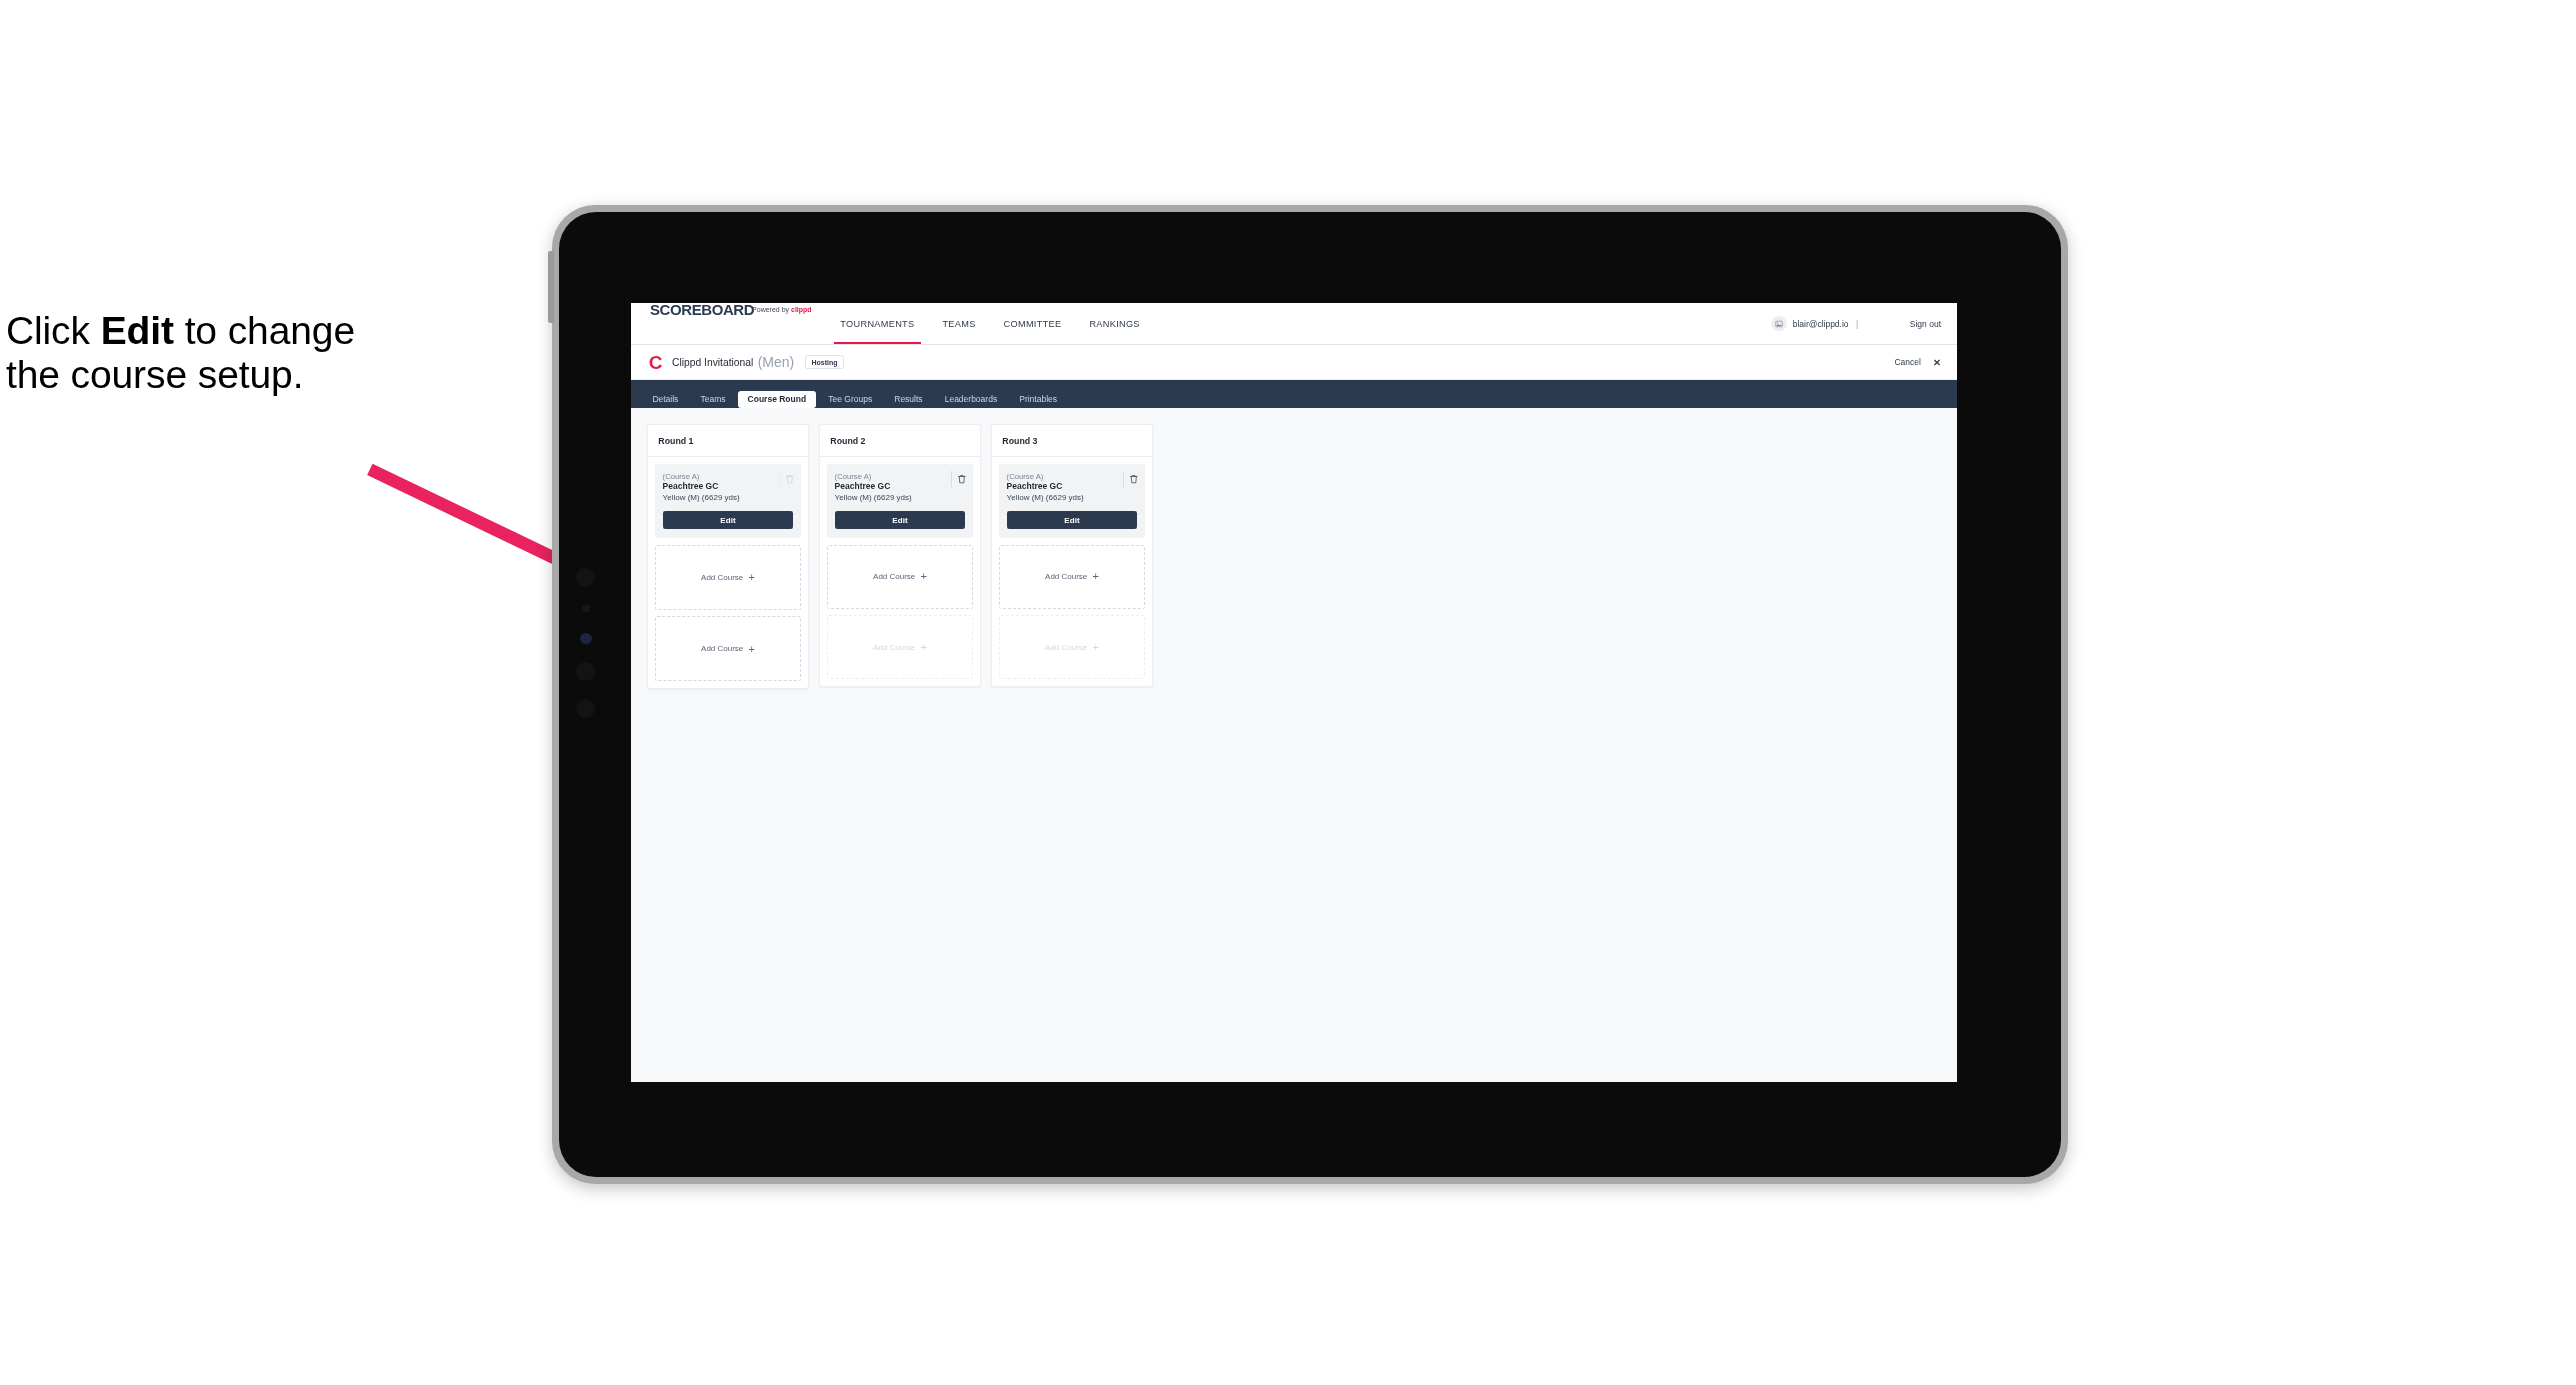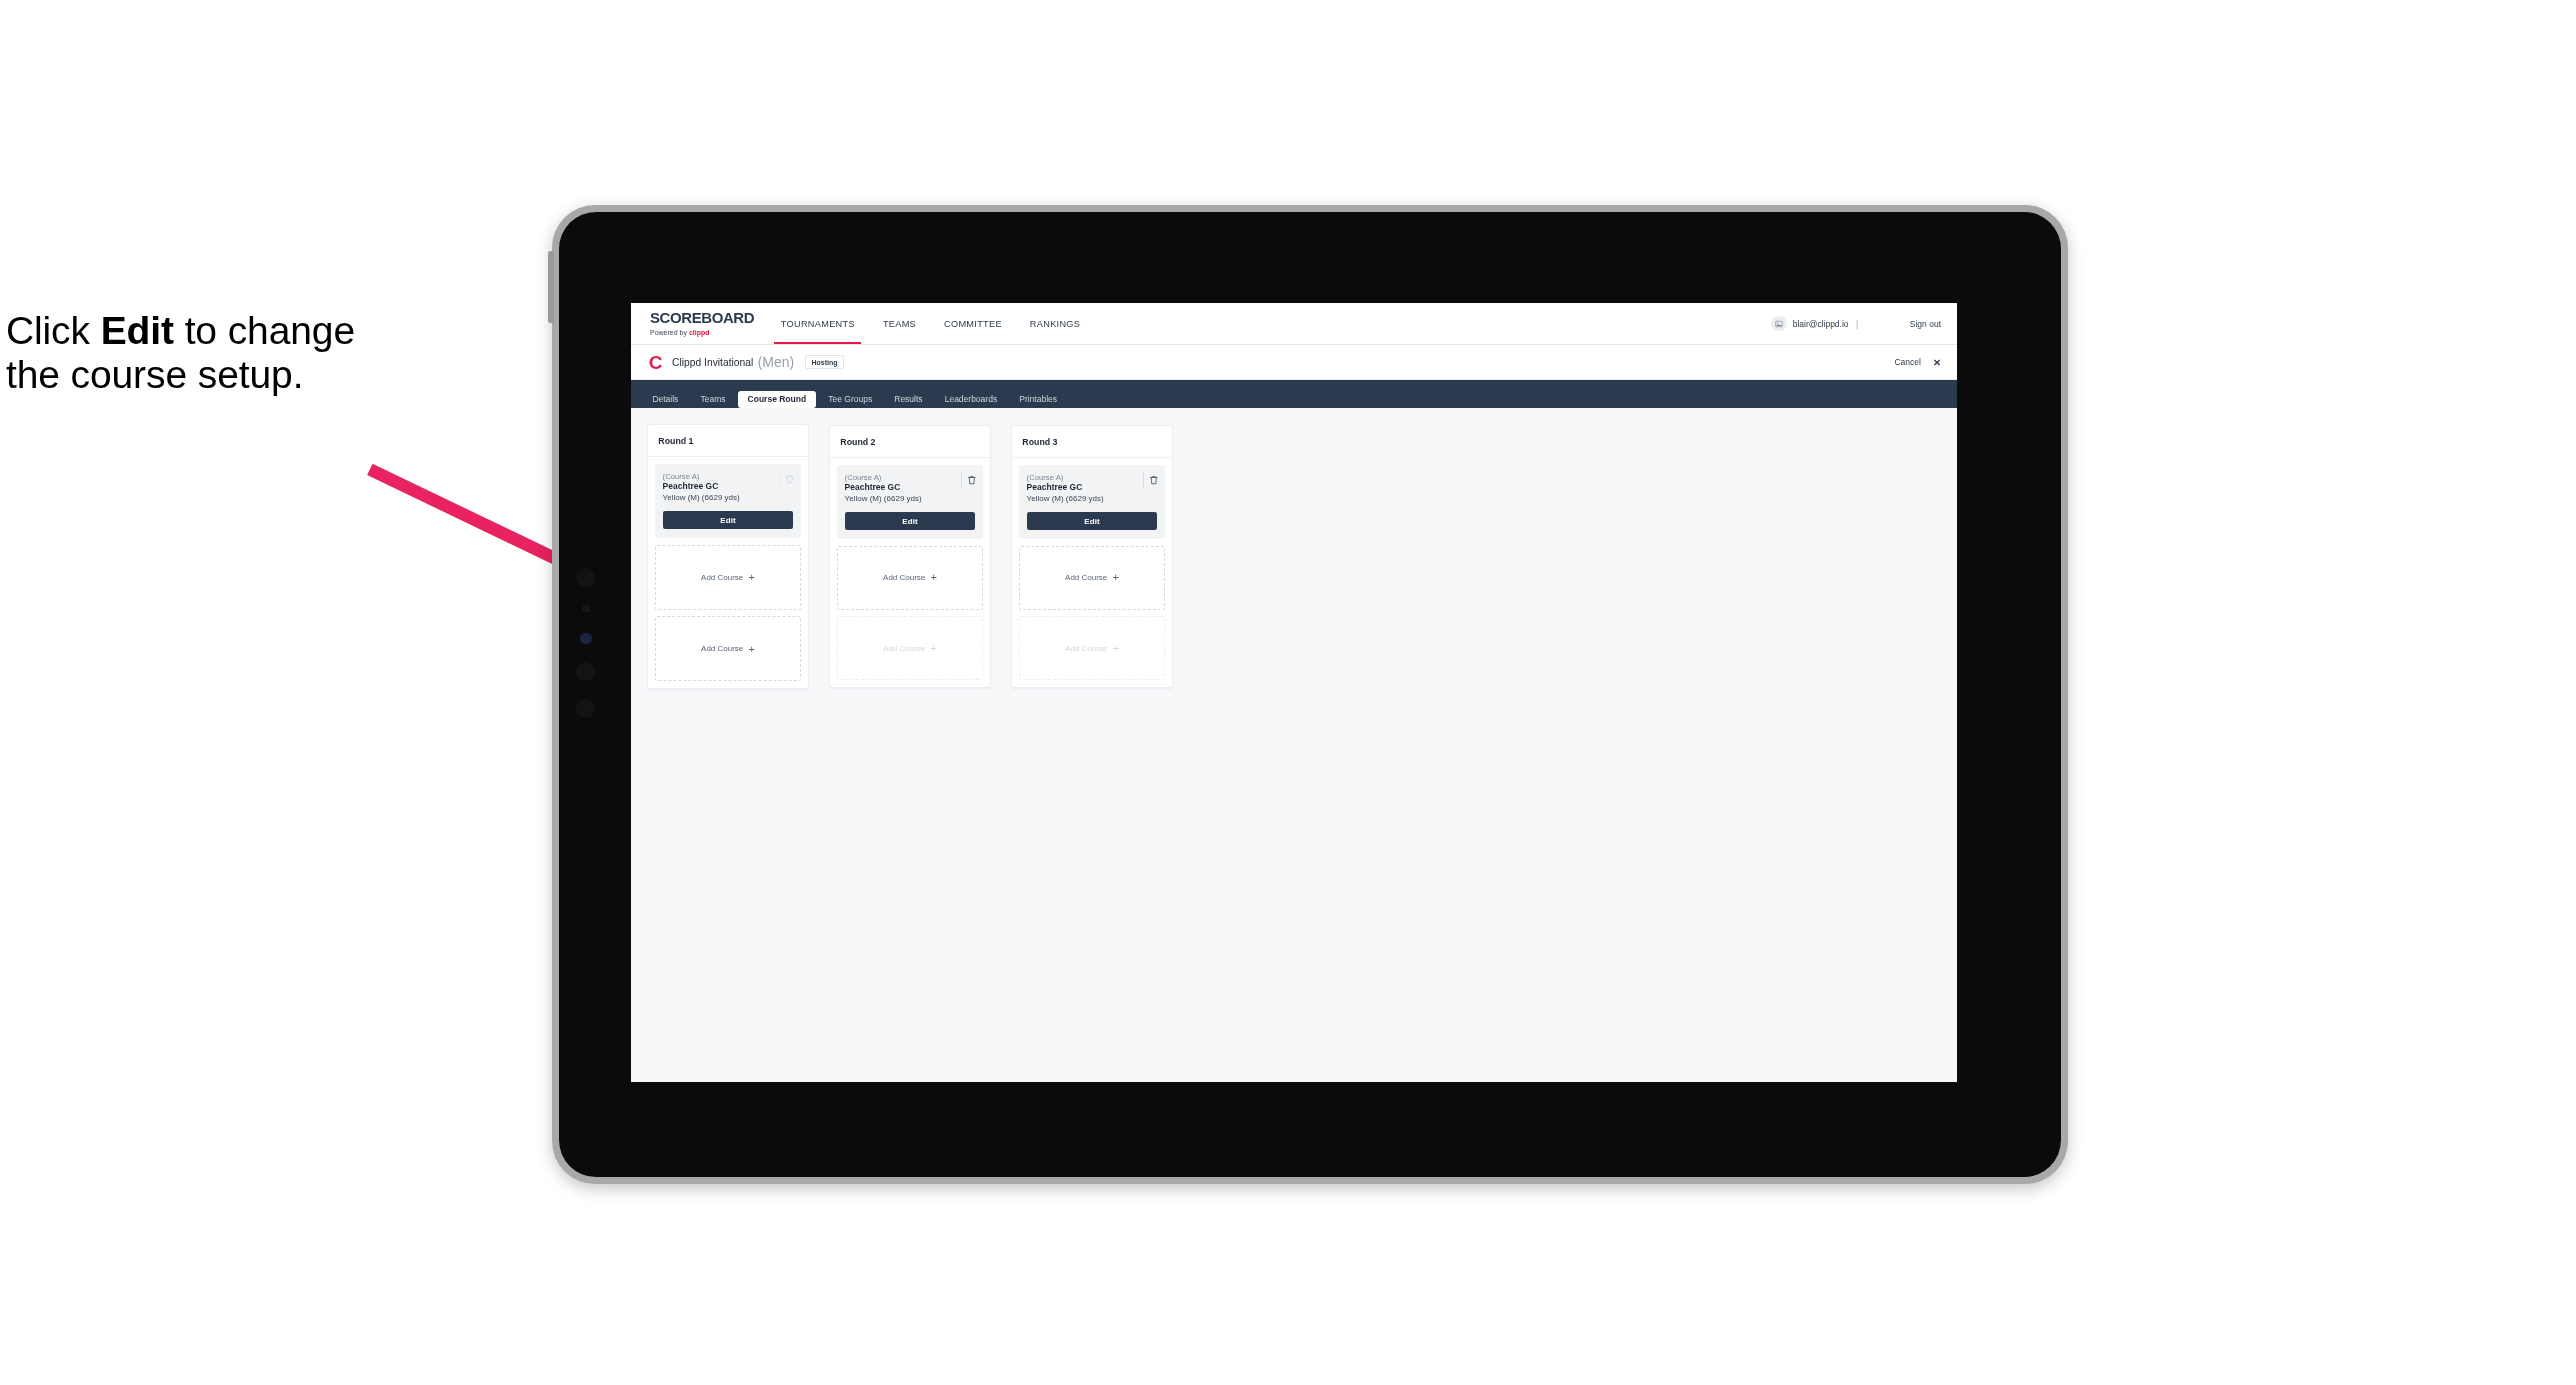--- a/index.html
+++ b/index.html
@@ -96,21 +96,21 @@
   .topbar {
     height: 41px;
     background: #ffffff;
     border-bottom: 0.7px solid #e2e4e8;
     display: flex;
     align-items: stretch;
     position: relative;
   }
   .brand {
     display: flex;
-    flex-direction: column;
+    flex-direction: row;
     justify-content: center;
     padding: 0 14.7px 0 19px;
     min-width: 94px;
   }
   .brand-word {
     font-size: 14.7px;
     font-weight: 900;
     letter-spacing: -0.4px;
     color: #2c3a4f;
     line-height: 1;
@@ -242,22 +242,22 @@
   .tab.active {
     background: #ffffff;
     color: #1f2733;
     font-weight: 600;
   }
 
   
   .board {
     padding: 16px 10px 0 16px;
     display: flex;
-    gap: 20px;
-    align-items: center;
+    gap: 10px;
+    align-items: flex-start;
   }
   .round-col {
     width: 160px;
     background: #ffffff;
     border: 0.7px solid #eceef1;
     border-radius: 2.9px;
     box-shadow: 0 0.7px 1.5px rgba(16,24,40,0.05);
     overflow: hidden;
     flex: none;
   }

